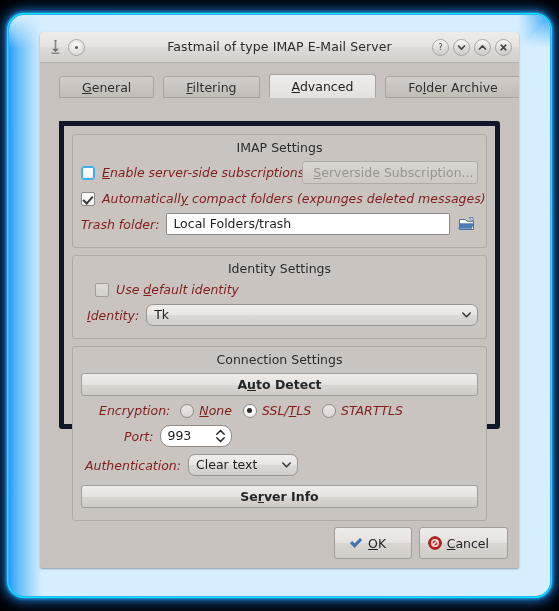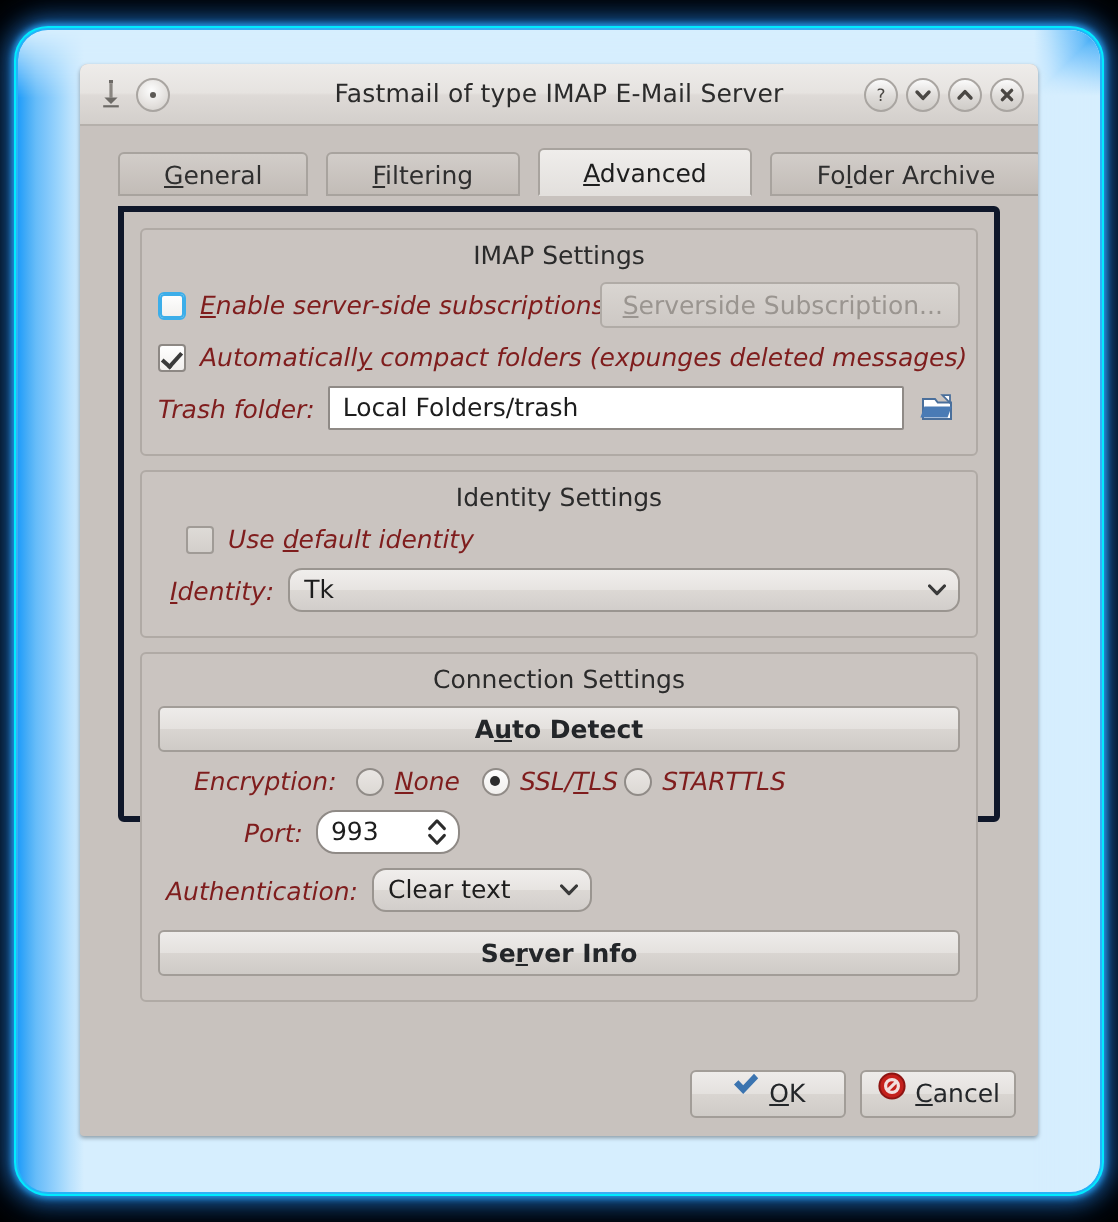--- a/index.html
+++ b/index.html
@@ -190,26 +190,26 @@
     background: linear-gradient(to bottom, #efedeb, #e3e0dd);
     border-bottom-color: #e3e0dd;
     color: #1d1d1d;
   }
   .ul { text-decoration: underline; }
 
   
   .page {
     position: absolute;
     left: 19px;
-    top: 71px;
+    top: 89px;
     width: 441px;
     height: 308px;
     box-sizing: border-box;
     background: #c8c2be;
-    border: 3px solid #0f172a;
+    border: 5px solid #0f172a;
     border-radius: 0 3px 3px 3px;
     padding: 8px 8px 8px 8px;
   }
 
   
   .group {
     border: 1px solid #b0aaa5;
     border-radius: 3px;
     background: #cac4c0;
     padding: 3px 8px 8px 8px;
@@ -389,24 +389,24 @@
   
   .btnbar {
     position: absolute;
     right: 11px;
     bottom: 9px;
     display: flex;
     gap: 7px;
   }
   .btn.dlg {
     display: flex;
-    align-items: flex-start;
+    align-items: center;
     gap: 5px;
-    padding: 0 7px 0 8px;
-    height: 24px;
+    padding: 0 18px 0 8px;
+    height: 32px;
     min-width: 78px;
     justify-content: center;
   }
   .btn.dlg svg { flex: 0 0 auto; }
 </style>
 </head>
 <body>
 
 <div class="desktop">
   <div class="glow"></div>
@@ -522,21 +522,21 @@
           <span class="btn wide">A<span class="ul">u</span>to Detect</span>
         </div>
 
         <div class="row" style="padding-left:18px;">
           <span class="lbl" style="margin-right:10px;">Encryption:</span>
 
           <span class="radio"></span>
           <span class="lbl" style="margin-right:11px;"><span class="ul">N</span>one</span>
 
           <span class="radio sel"></span>
-          <span class="lbl" style="margin-right:3px;">SSL/<span class="ul">T</span>LS</span>
+          <span class="lbl" style="margin-right:11px;">SSL/<span class="ul">T</span>LS</span>
 
           <span class="radio"></span>
           <span class="lbl">STARTTLS</span>
         </div>
 
         <div class="row" style="padding-left:43px;">
           <span class="lbl" style="margin-right:7px;">Port:</span>
           <span class="spin">
             <span>993</span>
             <svg class="arrows" viewBox="0 0 11 14">

